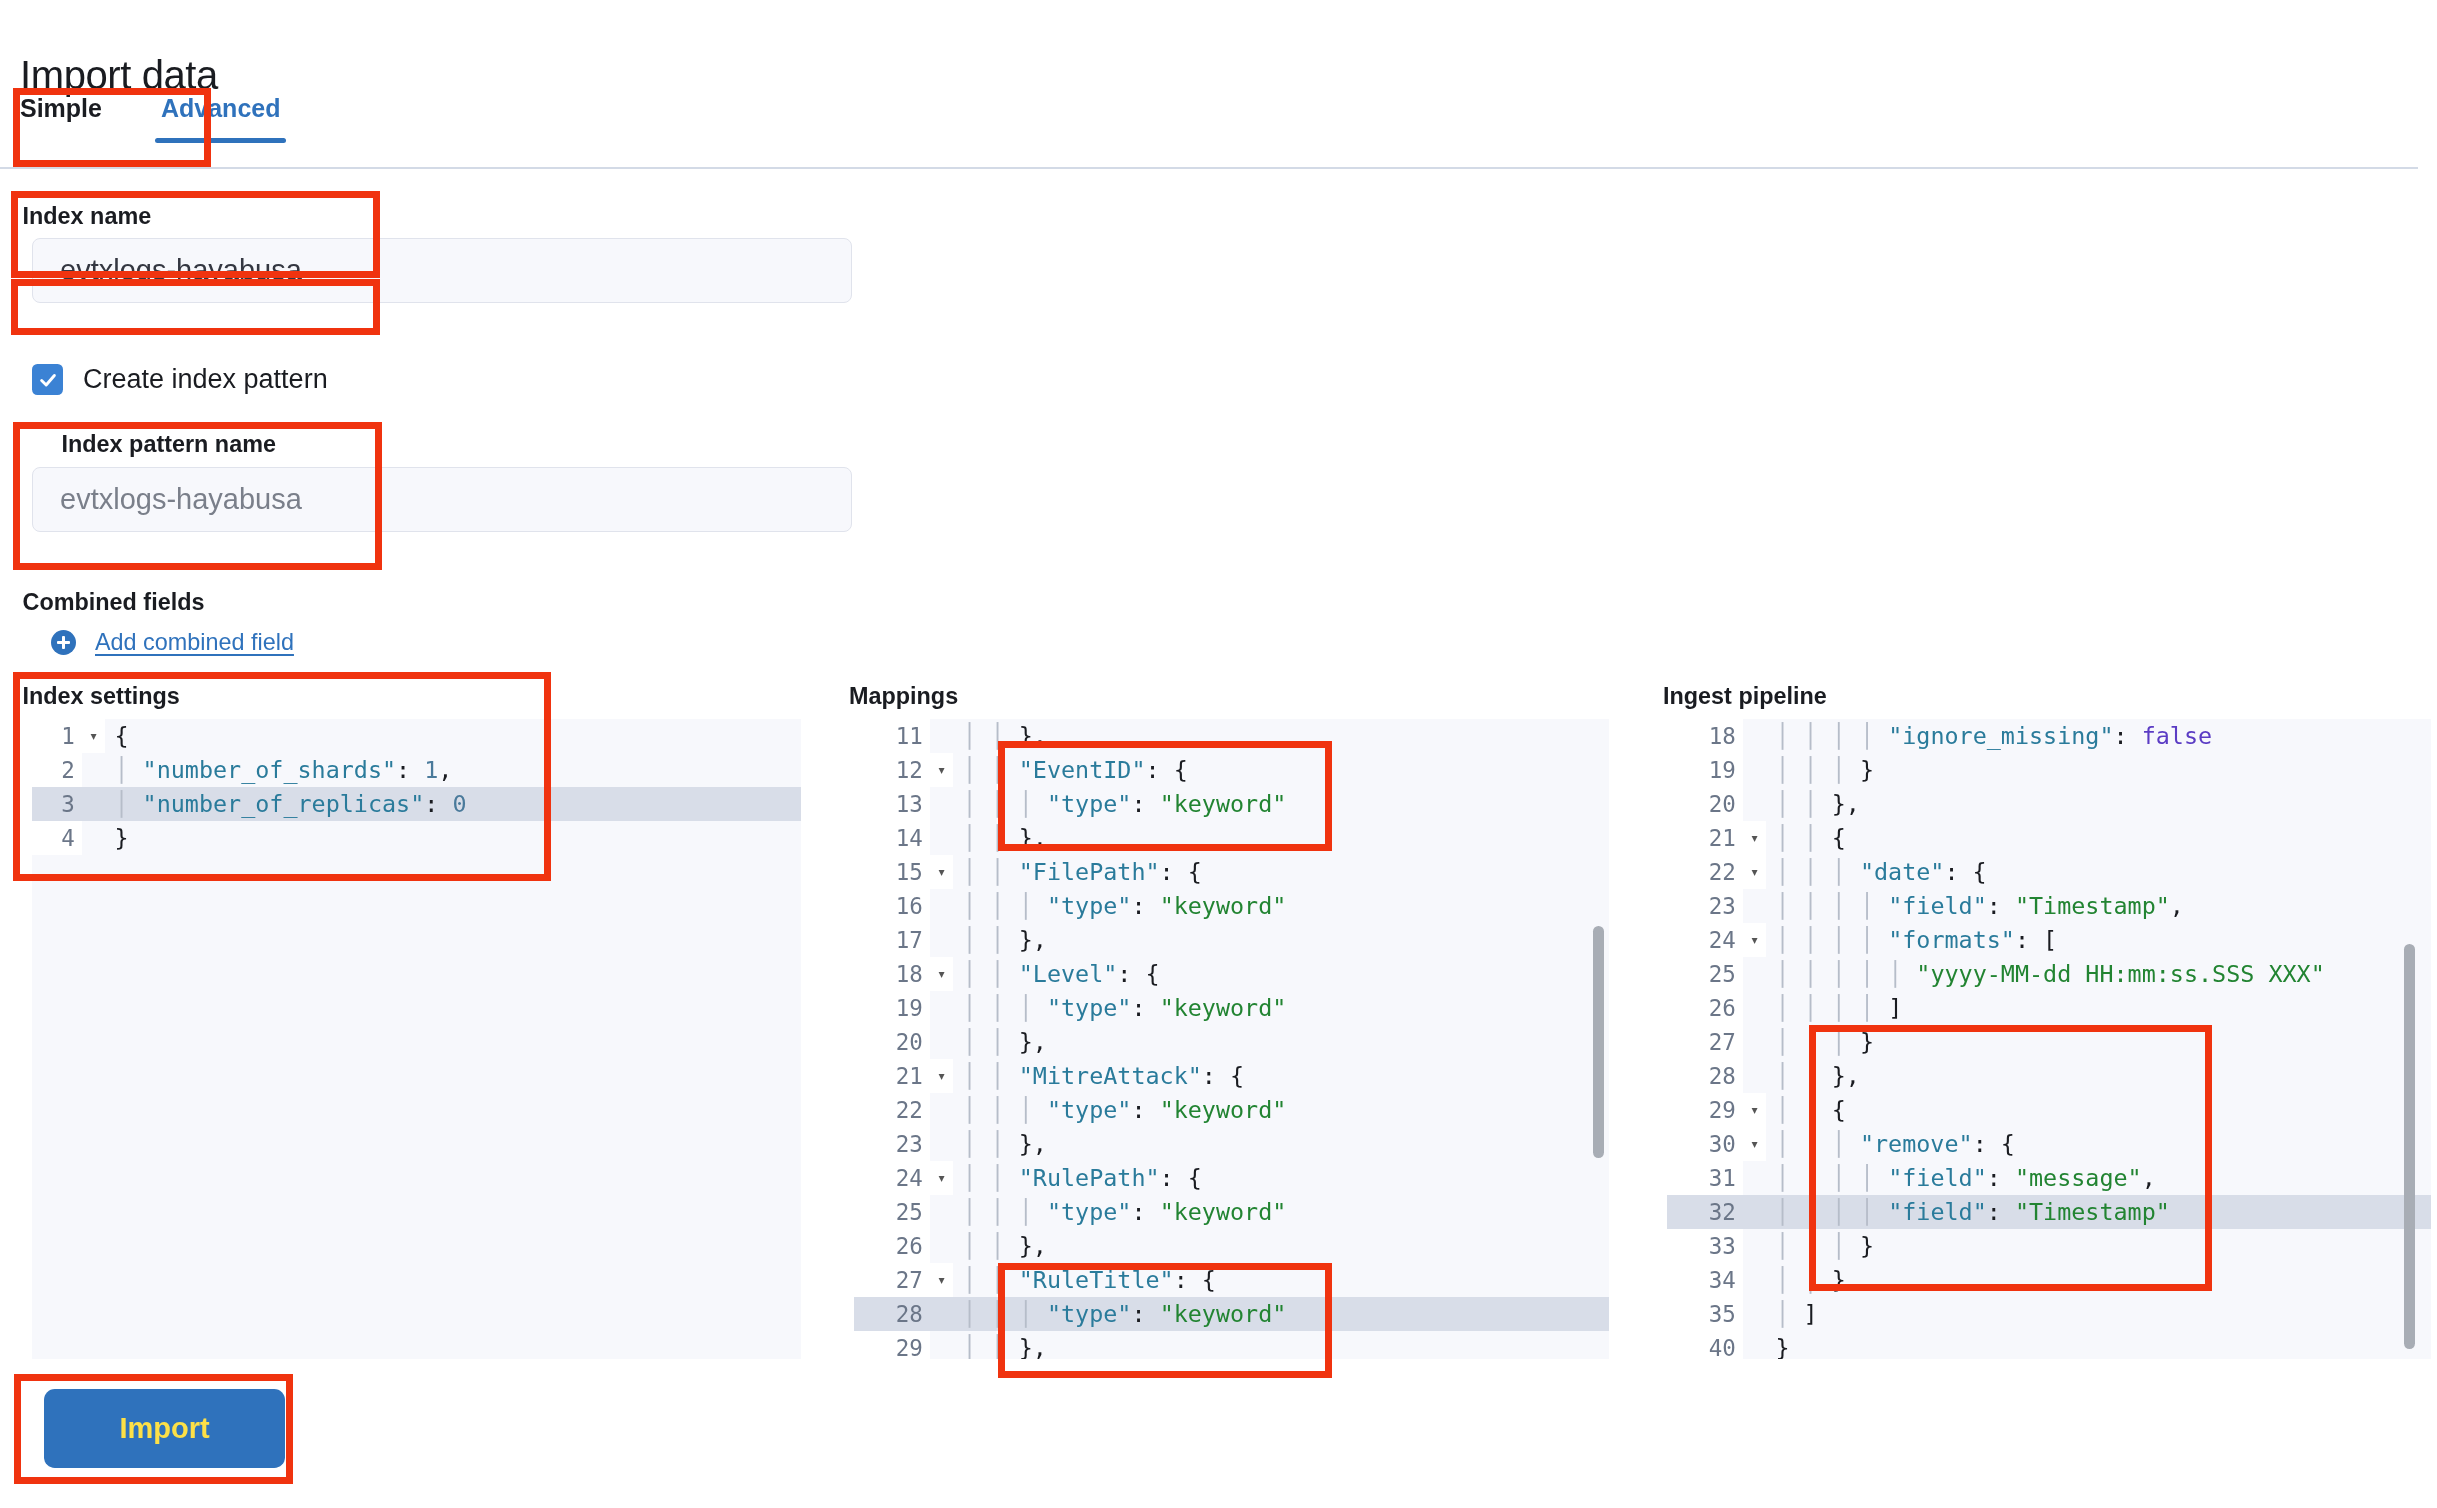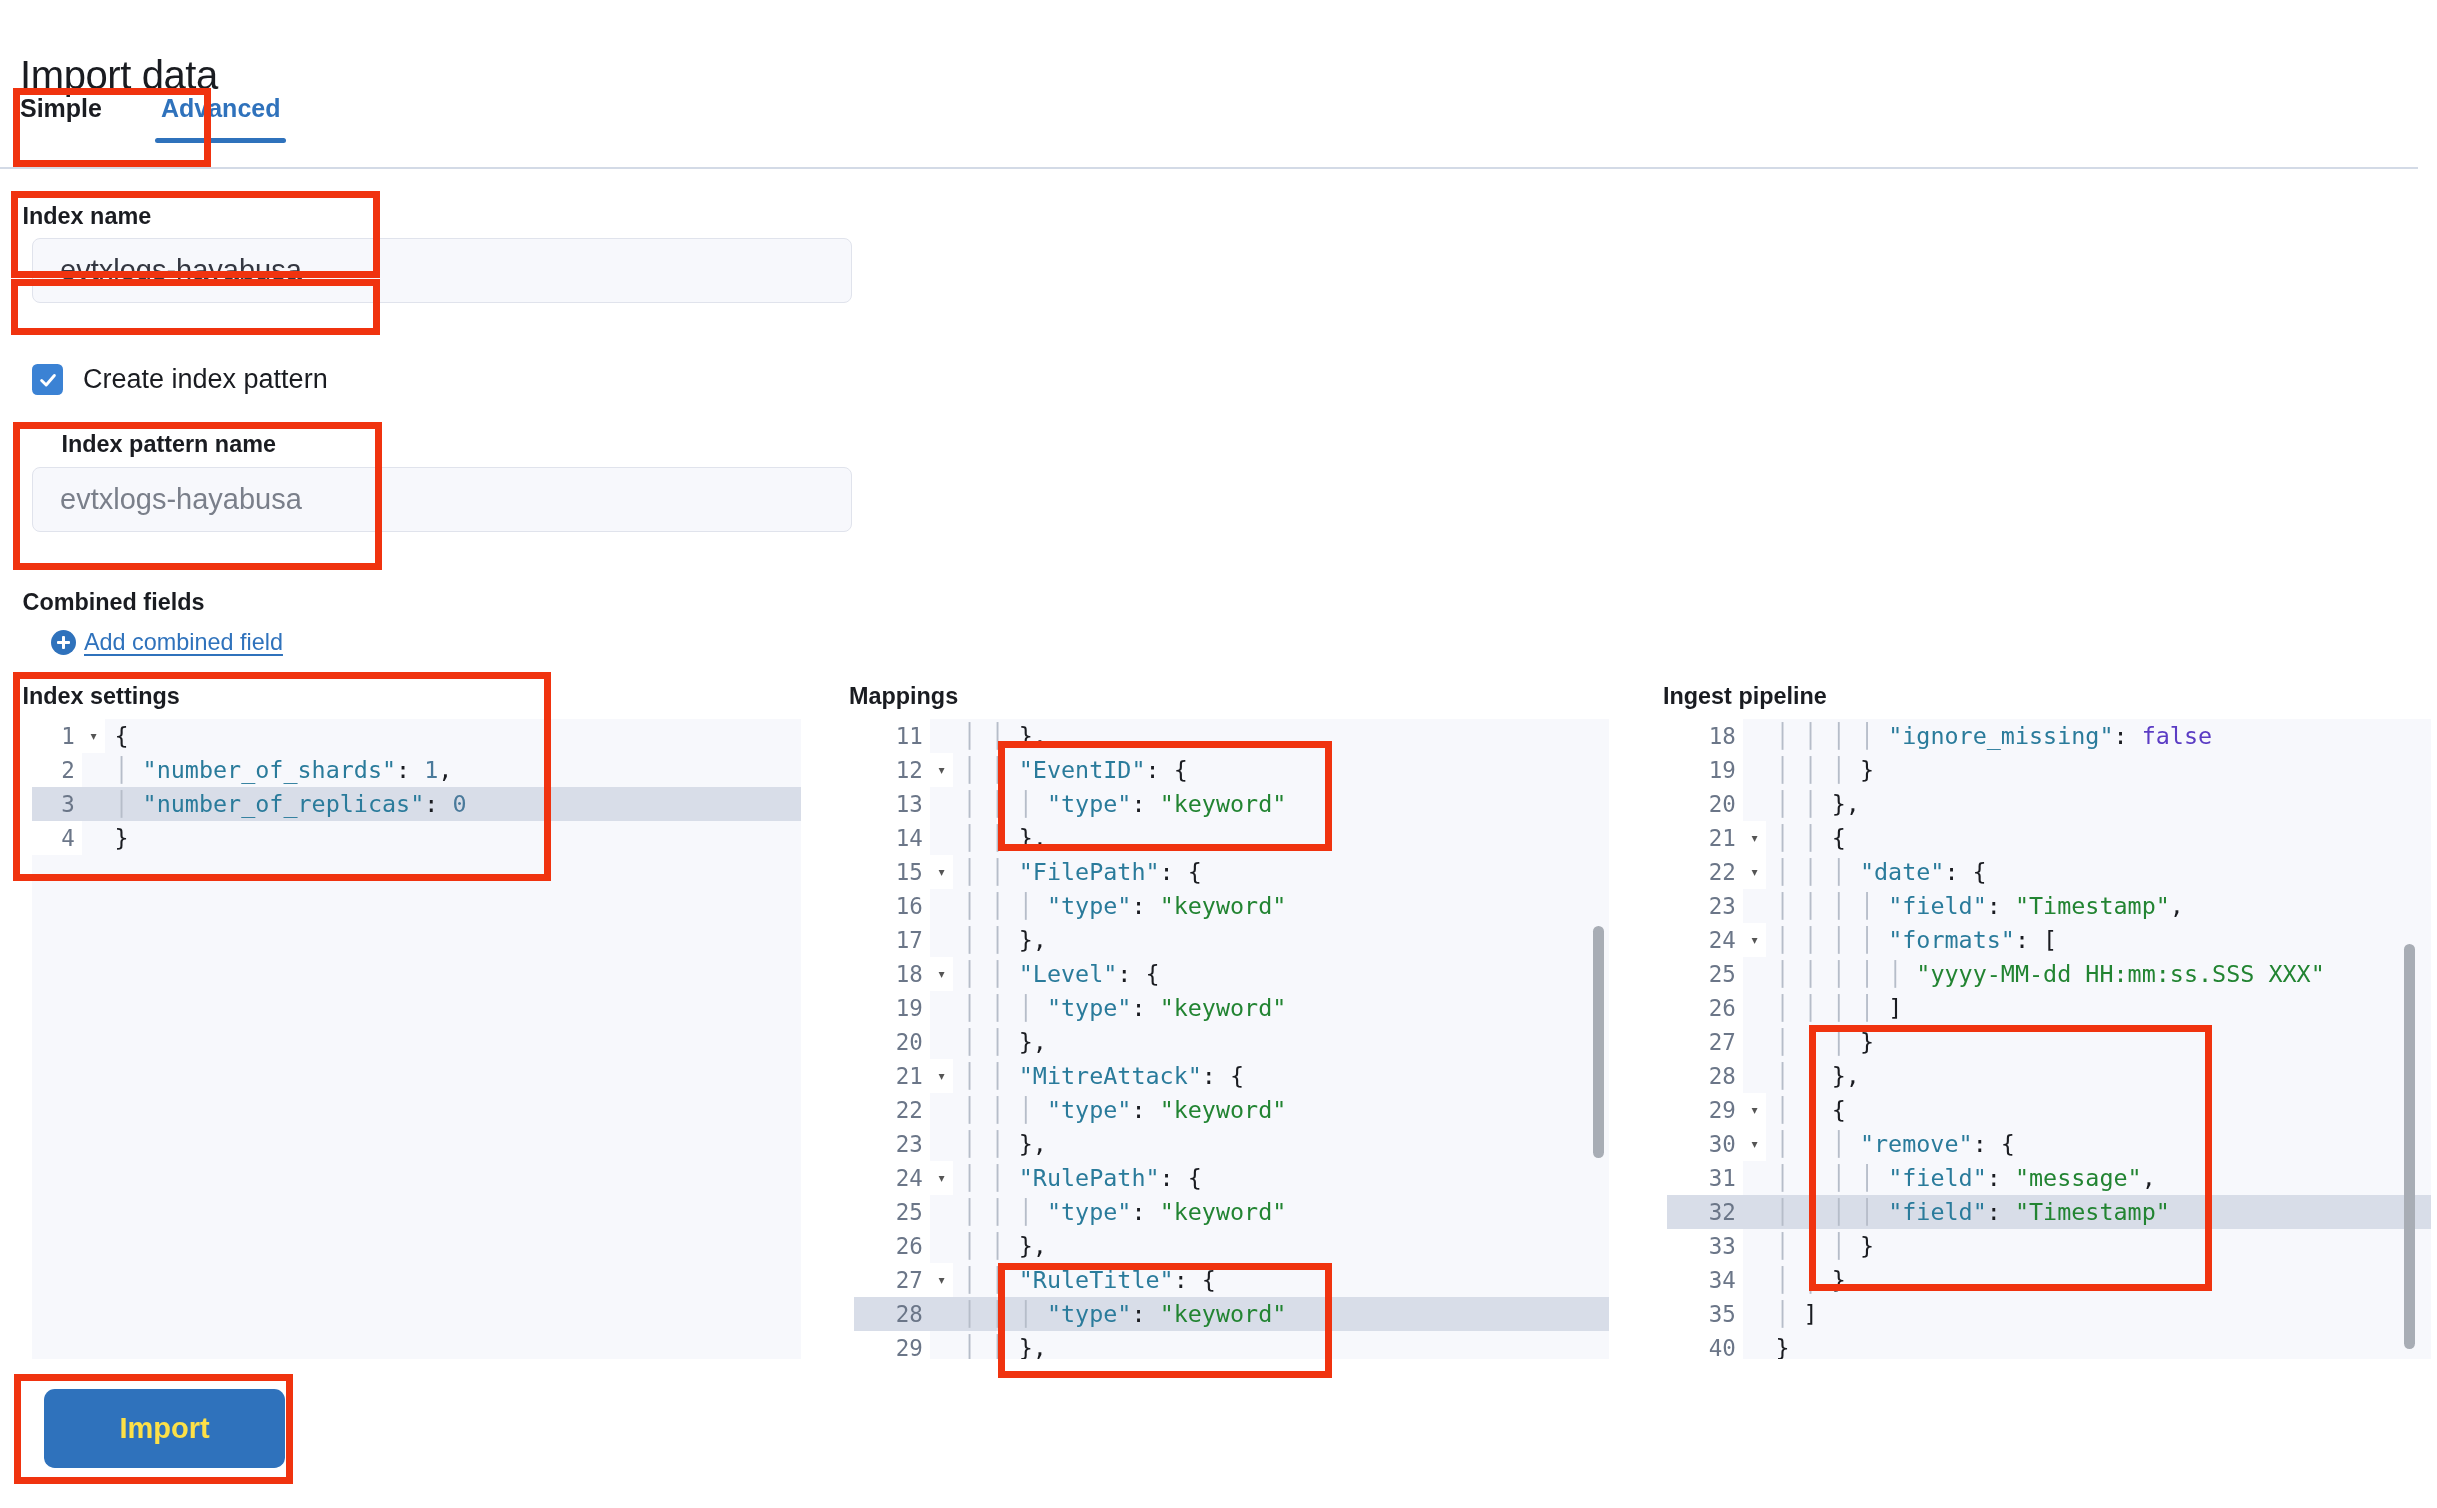--- a/index.html
+++ b/index.html
@@ -69,21 +69,21 @@
   .checkbox-box svg { display: block; }
   .checkbox-label { font-size: 27px; color: #1a1c21; }
 
   
   .combined-title {
     position: absolute; left: 22.5px; top: 589px;
     font-size: 23.4px; font-weight: bold; color: #1a1c21;
   }
   .add-combined {
     position: absolute; left: 51px; top: 629px;
-    display: flex; align-items: center; gap: 8px; cursor: pointer;
+    display: flex; align-items: center; gap: 19px; cursor: pointer;
   }
   .plus-icon {
     width: 25px; height: 25px; border-radius: 50%;
     background: #2f72bc; position: relative; flex: none;
   }
   .plus-icon::before, .plus-icon::after {
     content: ""; position: absolute; background: #fff; border-radius: 0.9px;
   }
   .plus-icon::before { left: 6.3px; right: 6.3px; top: 11.2px; height: 2.7px; }
   .plus-icon::after  { top: 6.3px; bottom: 6.3px; left: 11.2px; width: 2.7px; }

